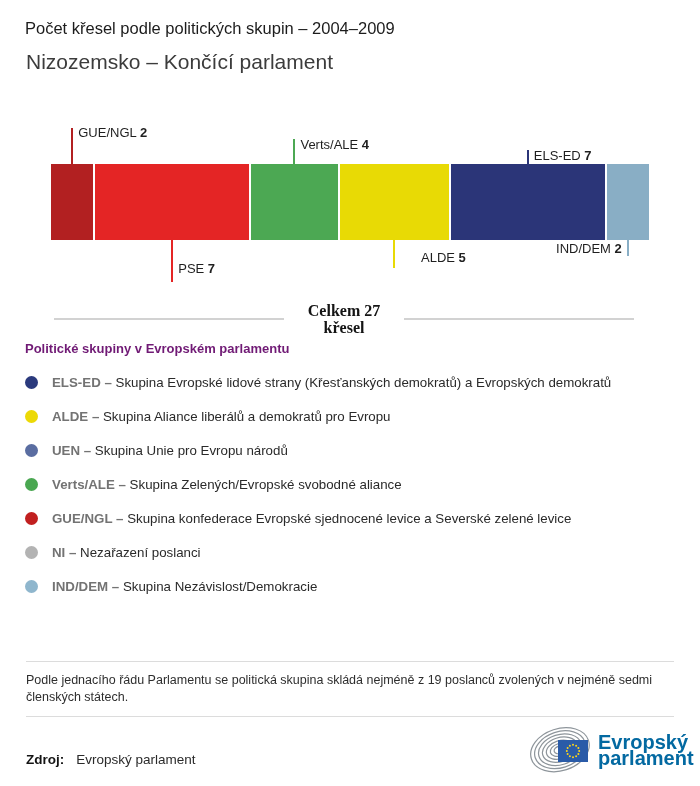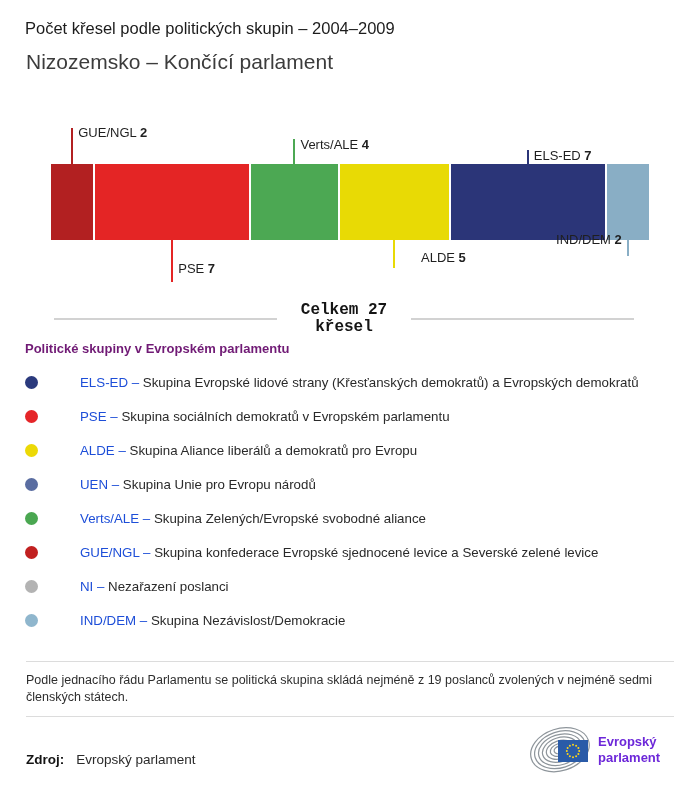--- a/index.html
+++ b/index.html
@@ -16,42 +16,42 @@
   .bar-seg{position:absolute;top:164px;height:76px;}
   .callout-line{position:absolute;width:2px;}
   .callout-label{position:absolute;font-size:13px;color:#1f1f1f;white-space:nowrap;}
   .callout-label b{font-weight:700;}
 
   
   #total-wrap{left:54px;top:302px;width:580px;display:flex;align-items:center;}
   .total-rule{flex:1;height:2px;background:#d2d2d2;}
   #total-text{
     margin:0 24px;text-align:center;
-    font-family:Liberation Mono, monospace;
+    font-family:Liberation Serif, serif;
     font-weight:700;font-size:16px;line-height:17px;color:#141414;
   }
 
   
   #legend-heading{left:25px;top:341px;font-size:13px;font-weight:700;color:#701a75;}
   #legend-list{left:25px;top:365px;width:660px;}
   .legend-row{height:34px;display:flex;align-items:center;}
   .legend-dot{width:13px;height:13px;border-radius:50%;flex:0 0 13px;margin-right:14px;}
   .legend-text{font-size:13.3px;color:#2a2a2a;}
-  .legend-text b{font-weight:400;color:#1d4ed8;margin-left:28px;}
+  .legend-text b{font-weight:700;color:#737373;}
 
   
   .divider{position:absolute;left:26px;width:648px;height:1px;background:#dcdcdc;}
   #divider-1{top:661px;}
   #divider-2{top:716px;}
   #footnote{left:26px;top:672px;width:632px;font-size:12.5px;line-height:17px;color:#2e2e2e;}
   #source-line{left:26px;top:752px;font-size:13.5px;color:#2a2a2a;}
   #source-line b{font-weight:700;color:#141414;margin-top:18px;}
   #source-value{margin-left:12px;}
   #logo{left:527px;top:724px;width:170px;height:52px;display:flex;align-items:center;}
-  #logo-text{margin-left:7px;font-size:13px;font-weight:700;color:#6d28d9;line-height:16px;}
+  #logo-text{margin-left:7px;font-size:20px;font-weight:700;color:#0369a1;line-height:16px;}
 </style>
 </head>
 <body>
 
 <div class="abs" id="title">Počet křesel podle politických skupin – 2004–2009</div>
 <div class="abs" id="subtitle">Nizozemsko – Končící parlament</div>
 
 <div id="chart">
     <div class="bar-seg" style="left: 51px; width: 42.4444px; background: rgb(178, 32, 33);"></div>
     <div class="callout-line" style="left: 71.2222px; background: rgb(178, 32, 33); top: 128px; height: 36px;"></div>
@@ -63,41 +63,37 @@
     <div class="callout-line" style="left: 293.444px; background: rgb(76, 168, 83); top: 139px; height: 25px;"></div>
     <div class="callout-label" style="top: 137px; left: 300.444px;"><span>Verts/ALE </span><b>4</b></div>
     <div class="bar-seg" style="left: 339.889px; width: 109.111px; background: rgb(232, 218, 5);"></div>
     <div class="callout-line" style="left: 393.444px; background: rgb(232, 218, 5); top: 240px; height: 28px;"></div>
     <div class="callout-label" style="top: 250px; left: 421px;"><span>ALDE </span><b>5</b></div>
     <div class="bar-seg" style="left: 451px; width: 153.556px; background: rgb(43, 53, 120);"></div>
     <div class="callout-line" style="left: 526.778px; background: rgb(43, 53, 120); top: 150px; height: 14px;"></div>
     <div class="callout-label" style="top: 148px; left: 533.778px;"><span>ELS-ED </span><b>7</b></div>
     <div class="bar-seg" style="left: 606.556px; width: 42.4444px; background: rgb(137, 174, 197);"></div>
     <div class="callout-line" style="left: 626.778px; background: rgb(137, 174, 197); top: 240px; height: 16px;"></div>
-    <div class="callout-label" style="top: 232px; right: 78.2222px;"><span>IND/DEM </span><b>2</b></div>
+    <div class="callout-label" style="top: 241px; right: 78.2222px;"><span>IND/DEM </span><b>2</b></div>
   </div>
 
 <div class="abs" id="total-wrap">
   <div class="total-rule"></div>
   <div id="total-text">
     <div>Celkem 27</div>
     <div>křesel</div>
   </div>
   <div class="total-rule"></div>
 </div>
 
 <div class="abs" id="legend-heading">Politické skupiny v Evropském parlamentu</div>
 <div class="abs" id="legend-list">
     <div class="legend-row">
       <span class="legend-dot" style="background: rgb(43, 58, 125);"></span>
       <span class="legend-text"><b>ELS-ED – </b><span>Skupina Evropské lidové strany (Křesťanských demokratů) a Evropských demokratů</span></span>
-    </div>
-    <div class="legend-row">
-      <span class="legend-dot" style="background: rgb(229, 37, 40);"></span>
-      <span class="legend-text"><b>PSE – </b><span>Skupina sociálních demokratů v Evropském parlamentu</span></span>
     </div>
     <div class="legend-row">
       <span class="legend-dot" style="background: rgb(236, 217, 6);"></span>
       <span class="legend-text"><b>ALDE – </b><span>Skupina Aliance liberálů a demokratů pro Evropu</span></span>
     </div>
     <div class="legend-row">
       <span class="legend-dot" style="background: rgb(90, 109, 161);"></span>
       <span class="legend-text"><b>UEN – </b><span>Skupina Unie pro Evropu národů</span></span>
     </div>
     <div class="legend-row">

